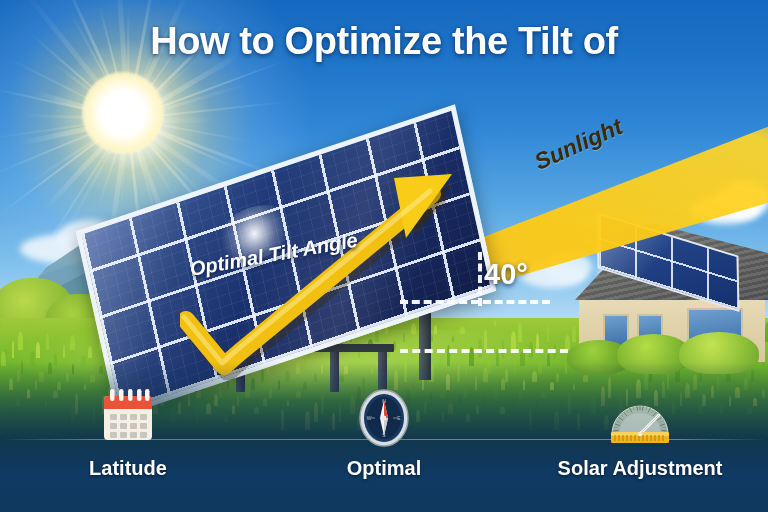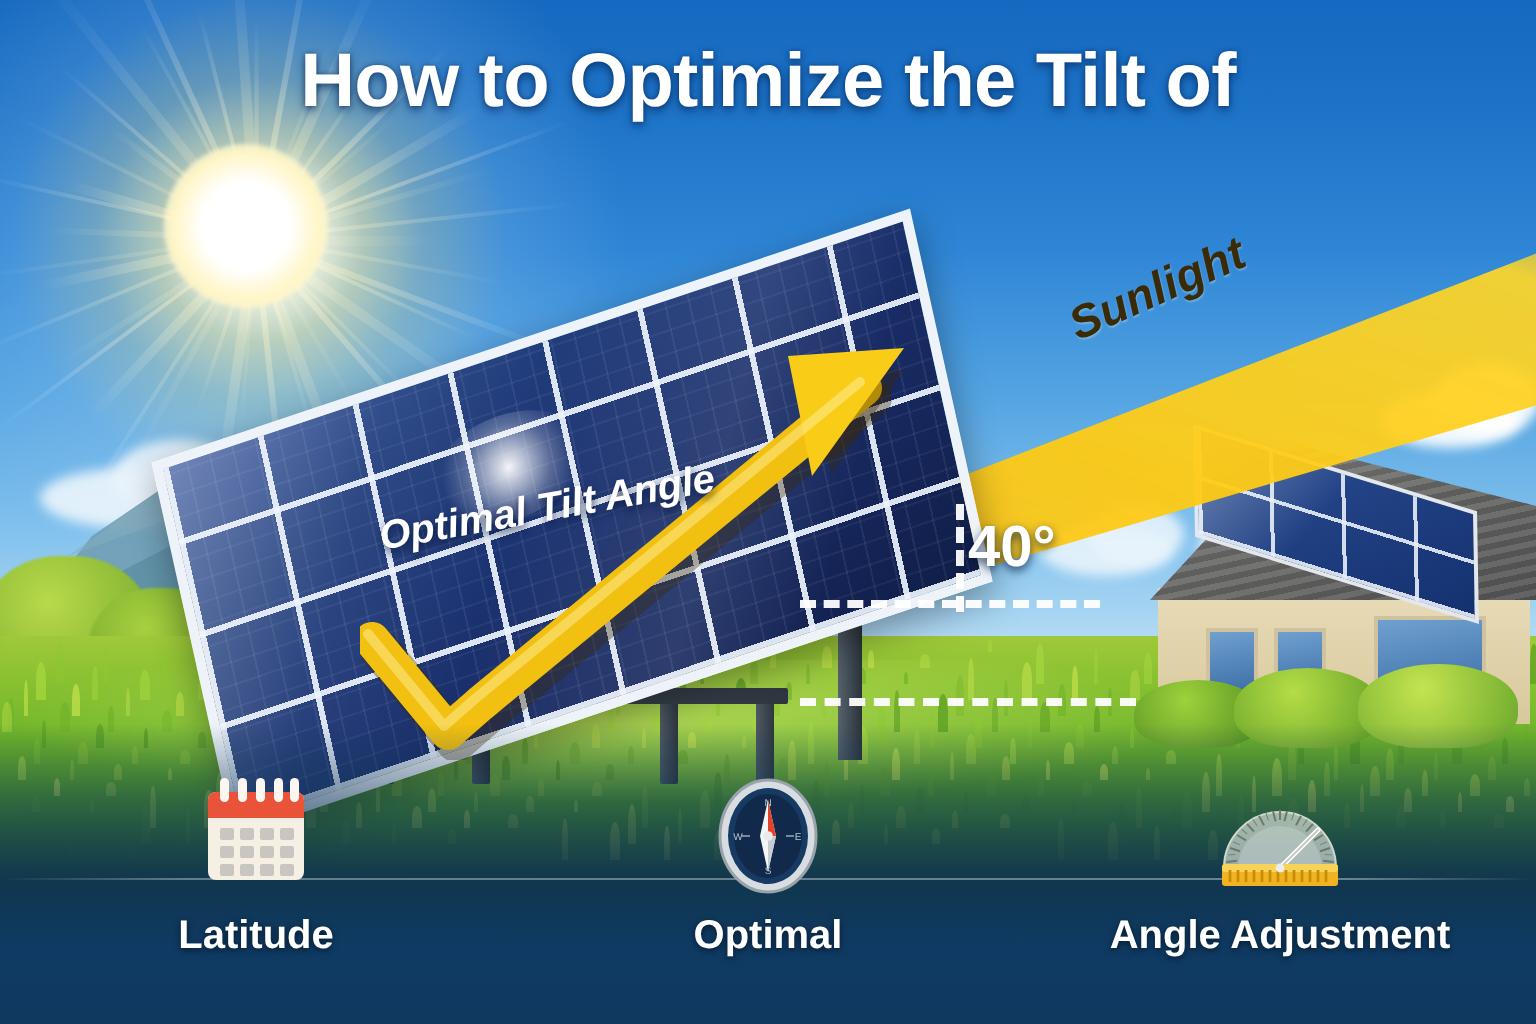--- a/index.html
+++ b/index.html
@@ -722,18 +722,18 @@
               <line x1="36" y1="47" x2="36" y2="53"></line>
             <line x1="40" y1="47" x2="40" y2="53"></line>
               <line x1="44" y1="47" x2="44" y2="53"></line>
             <line x1="48" y1="47" x2="48" y2="53"></line>
               <line x1="52" y1="47" x2="52" y2="53"></line>
             <line x1="56" y1="47" x2="56" y2="53"></line>
           </g>
           <circle cx="33" cy="46" r="2.2" fill="#e9eef0"></circle>
         </svg>
       </div>
-      <div class="feature-label">Angle Adjustment</div>
+      <div class="feature-label">Solar Adjustment</div>
     </div>
 
   </div>
 
 </div>
 
 </body></html>

